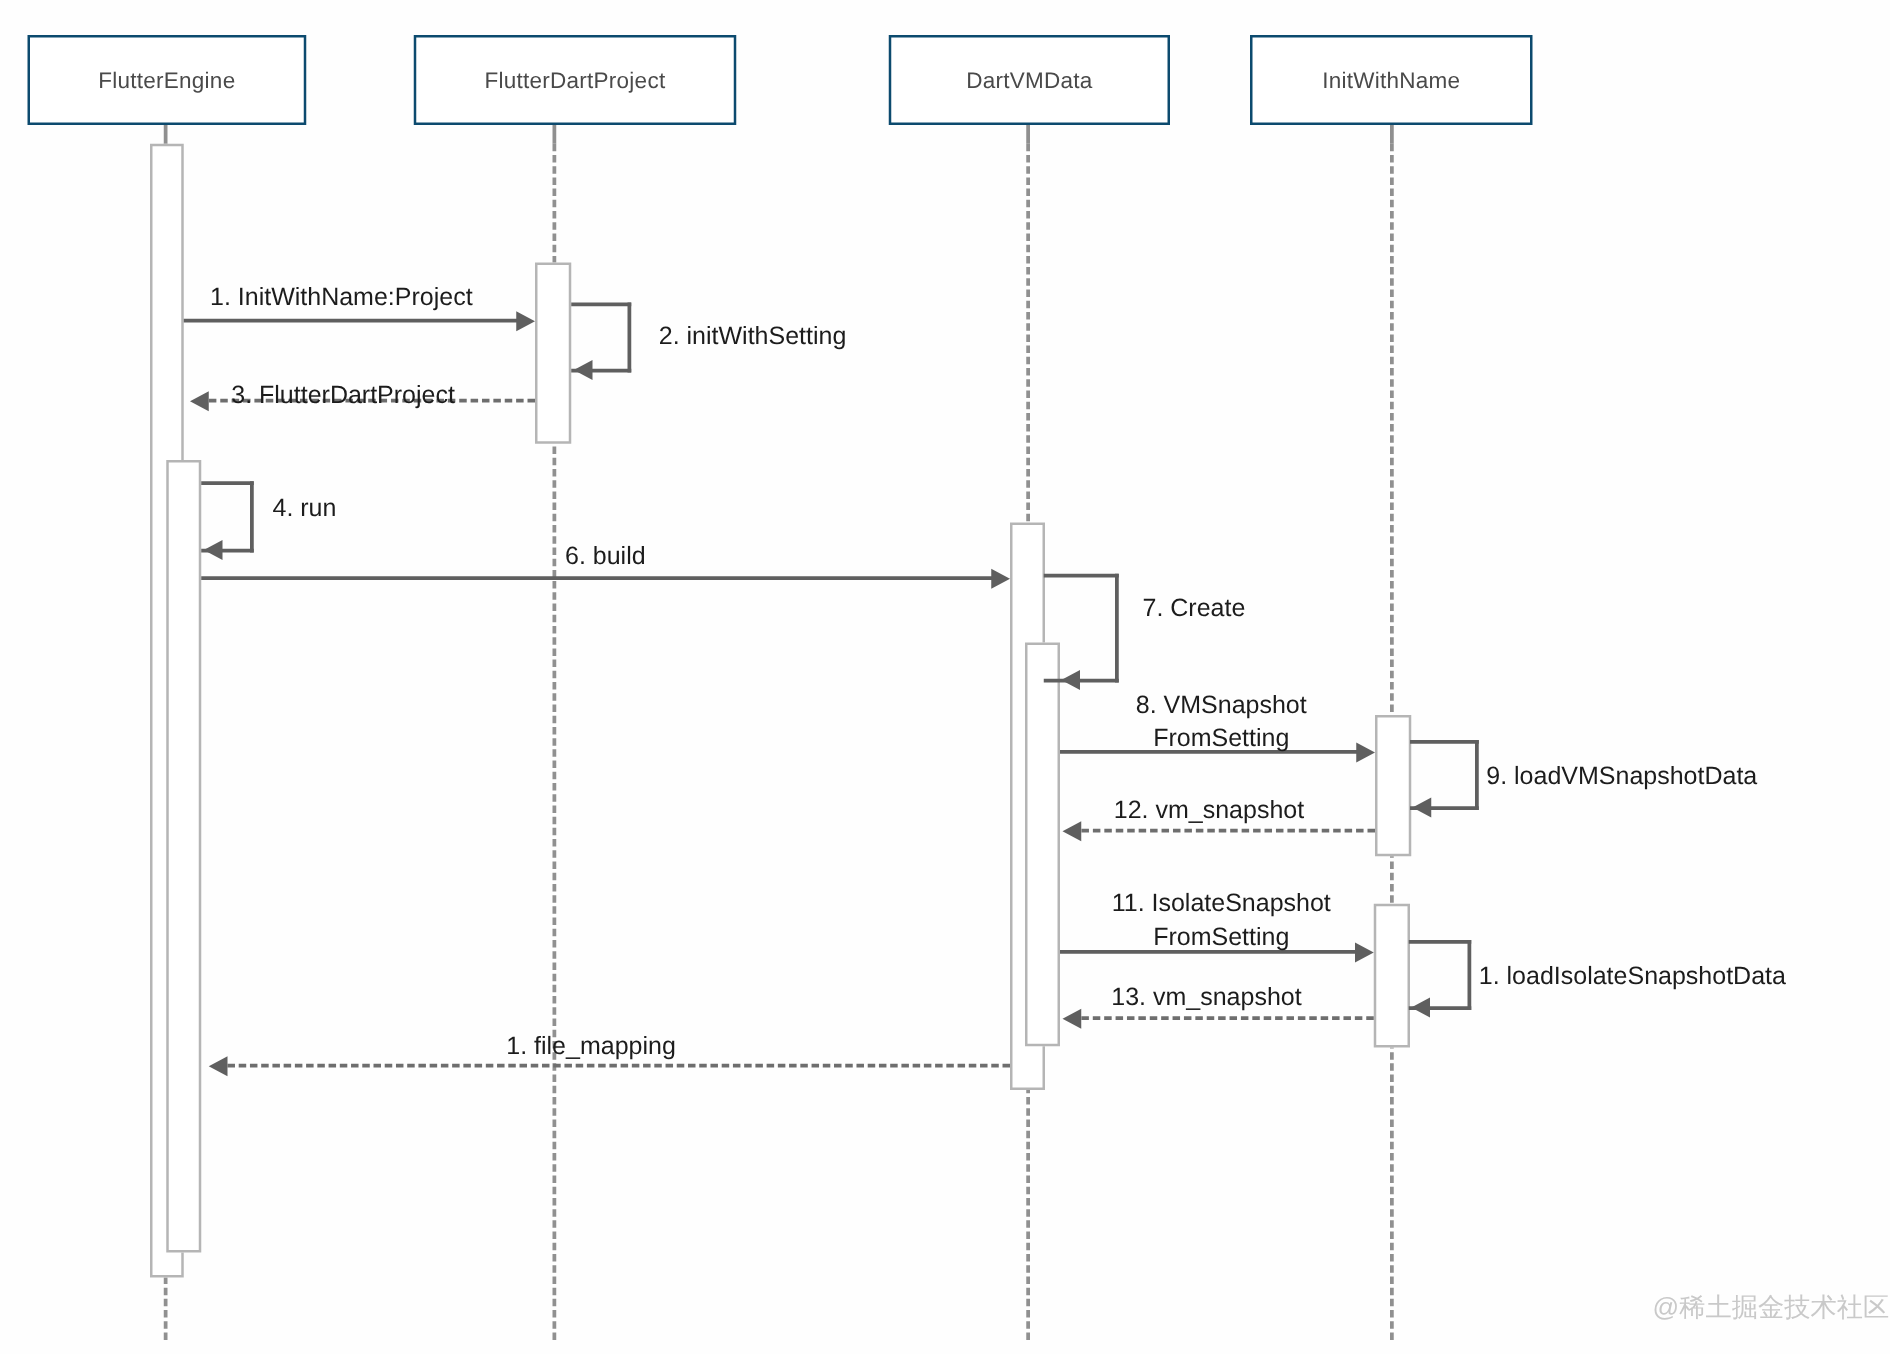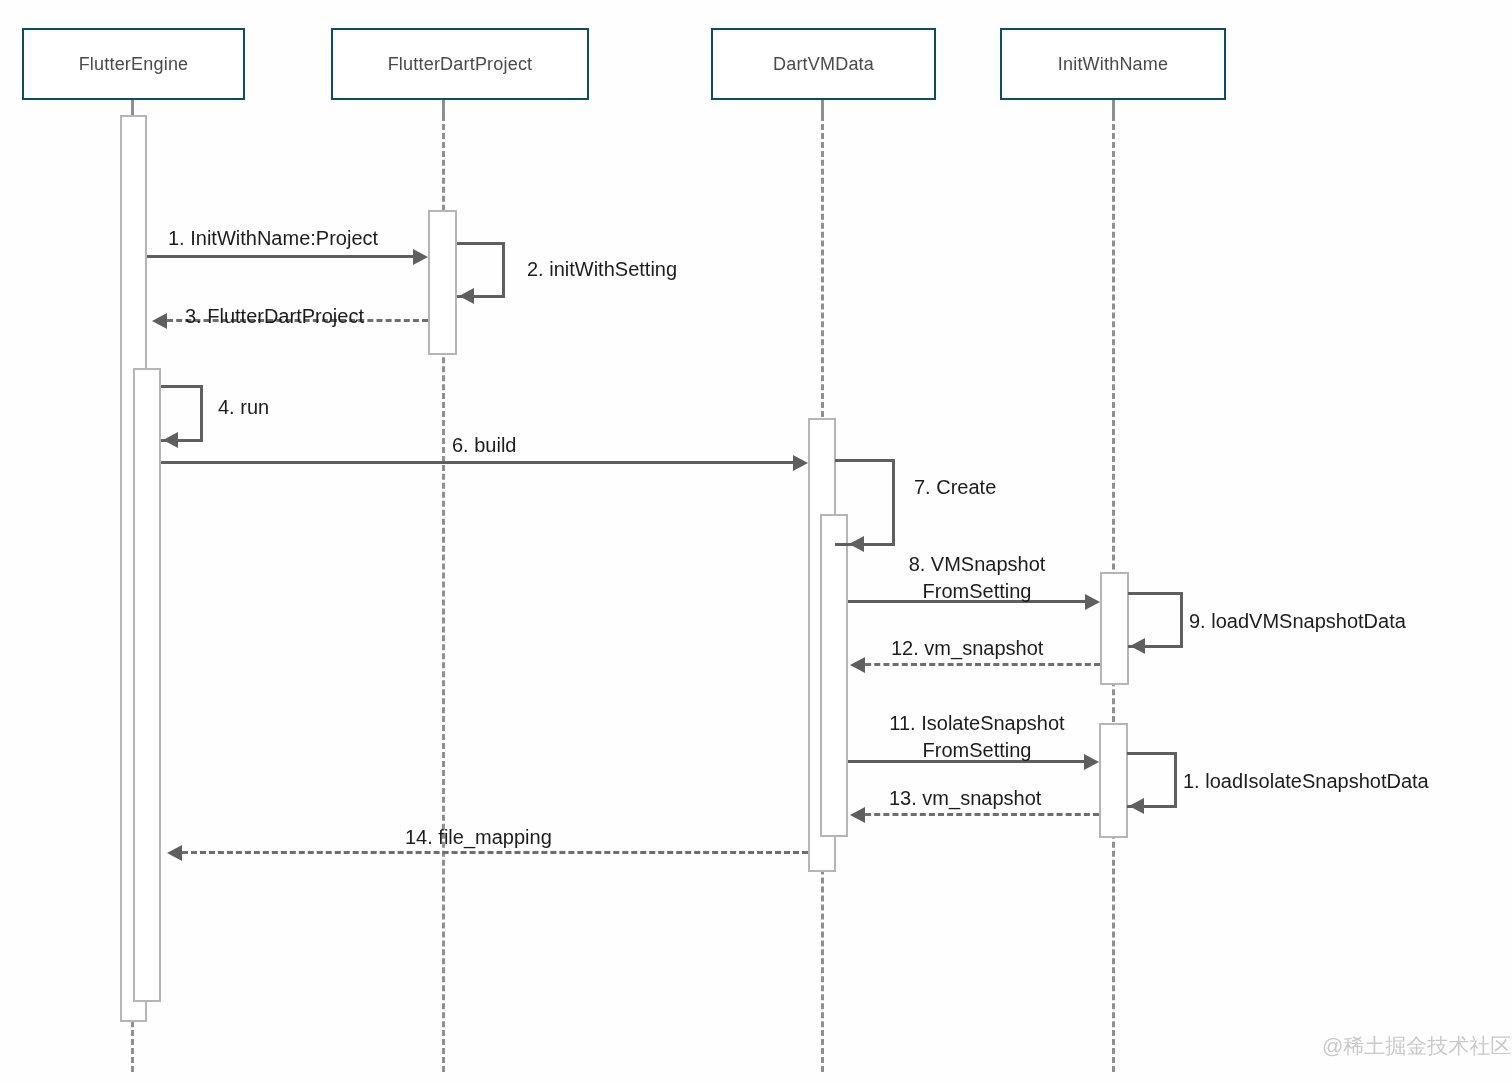--- a/index.html
+++ b/index.html
@@ -107,17 +107,17 @@
   <div class="loop" style="left:1127px;top:752px;width:50px;height:56px;"></div>
   <div class="arrL" style="left:1129px;top:797.5px;"></div>
   <div class="mlabel" style="left:1183px;top:770px;">1. loadIsolateSnapshotData</div>
 
   <div class="dline" style="left:856px;top:813px;width:243px;"></div>
   <div class="arrL" style="left:850px;top:806.5px;"></div>
   <div class="mlabel" style="left:889px;top:787px;">13. vm_snapshot</div>
 
   <div class="dline" style="left:173px;top:851px;width:635px;"></div>
   <div class="arrL" style="left:167px;top:844.5px;"></div>
-  <div class="mlabel" style="left:405px;top:826px;">14. file_mapping</div>
+  <div class="mlabel" style="left:405px;top:826px;">1. file_mapping</div>
 
   <div class="watermark" style="left:1322px;top:1032px;">@稀土掘金技术社区</div>
 
 </div>
 
 </body></html>

